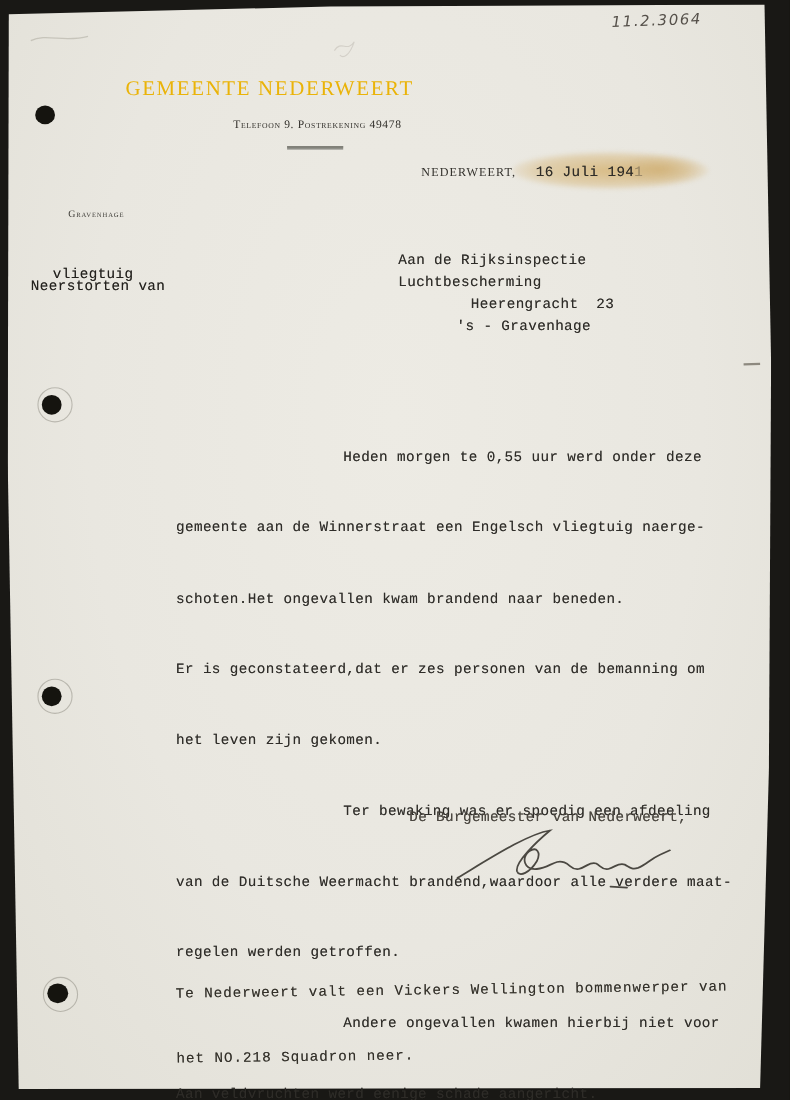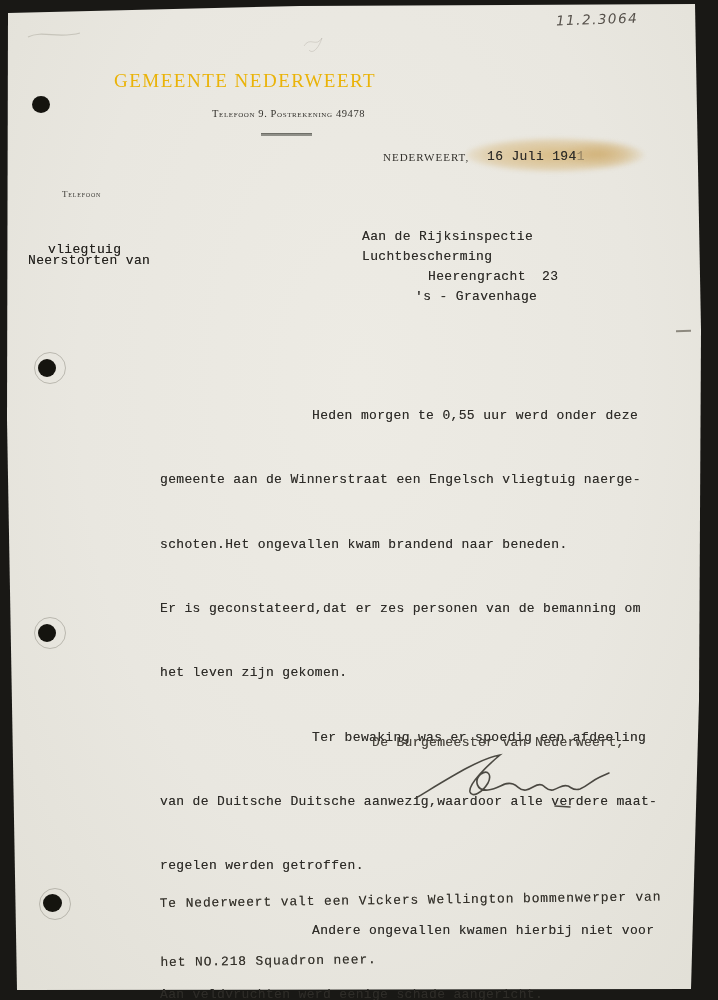--- a/index.html
+++ b/index.html
@@ -81,37 +81,37 @@
 
   <div class="abs muni-title">GEMEENTE NEDERWEERT</div>
   <div class="abs contact-line">Telefoon 9.   Postrekening 49478</div>
   <div class="abs rule"></div>
 
   <div class="abs date-stain"></div>
   <div class="abs date-stain2"></div>
   <div class="abs place-label">NEDERWEERT,</div>
   <div class="abs typed date-line"><span>16 Juli 194</span><span class="date-faint">1</span></div>
 
-  <div class="abs subject-label">Telefoon</div>
+  <div class="abs subject-label">Gravenhage</div>
   <div class="abs typed subject-1">Neerstorten van</div>
   <div class="abs typed subject-2">vliegtuig</div>
 
   <div class="abs typed addr-0">Aan de Rijksinspectie</div>
   <div class="abs typed addr-1">Luchtbescherming</div>
   <div class="abs typed addr-2">Heerengracht  23</div>
   <div class="abs typed addr-3">'s - Gravenhage</div>
 
   <div class="abs typed body-block">
     <div class="ind">Heden morgen te 0,55 uur werd onder deze</div>
     <div>gemeente aan de Winnerstraat een Engelsch vliegtuig naerge-</div>
     <div>schoten.Het ongevallen kwam brandend naar beneden.</div>
     <div>Er is geconstateerd,dat er zes personen van de bemanning om</div>
     <div>het leven zijn gekomen.</div>
     <div class="ind">Ter bewaking was er spoedig een afdeeling</div>
-    <div>van de Duitsche Duitsche aanwezig,waardoor alle verdere maat-</div>
+    <div>van de Duitsche Weermacht brandend,waardoor alle verdere maat-</div>
     <div>regelen werden getroffen.</div>
     <div class="ind">Andere ongevallen kwamen hierbij niet voor</div>
     <div>Aan veldvruchten werd eenige schade aangericht.</div>
     
     
     
     
     
     
     

